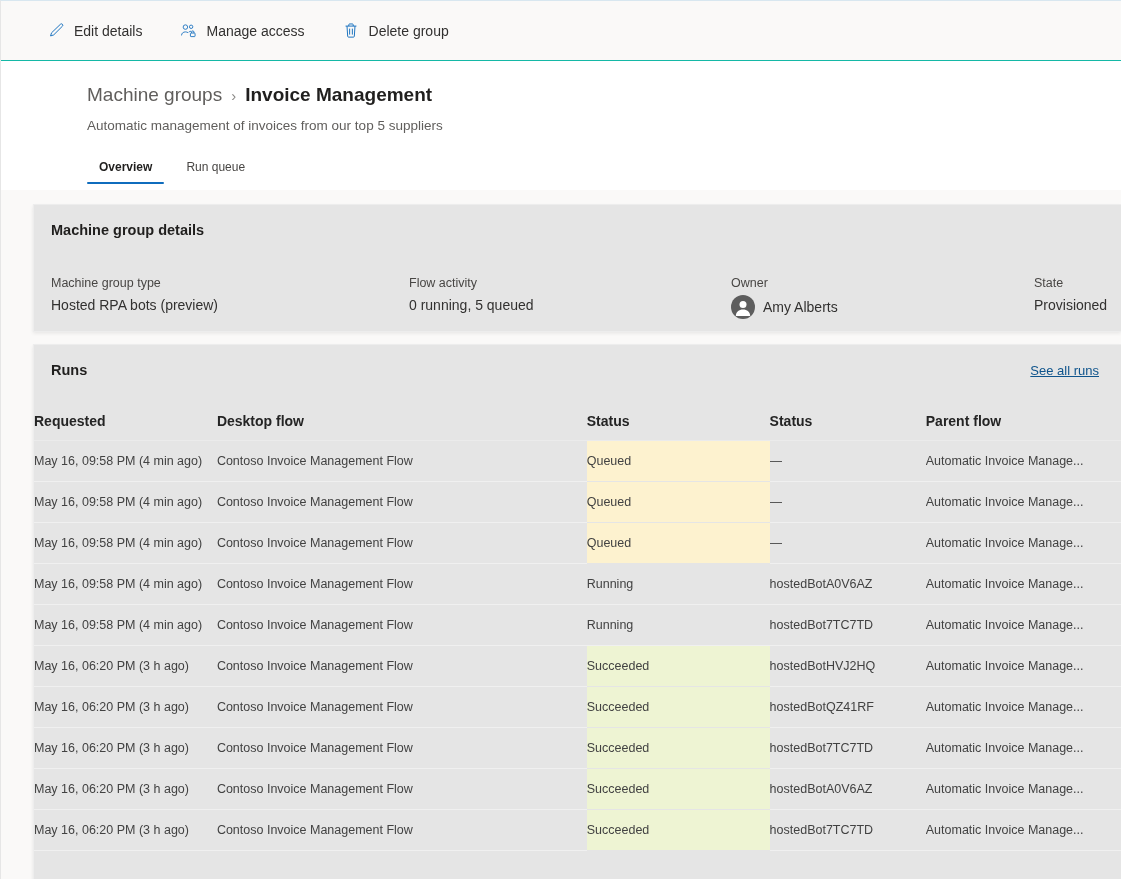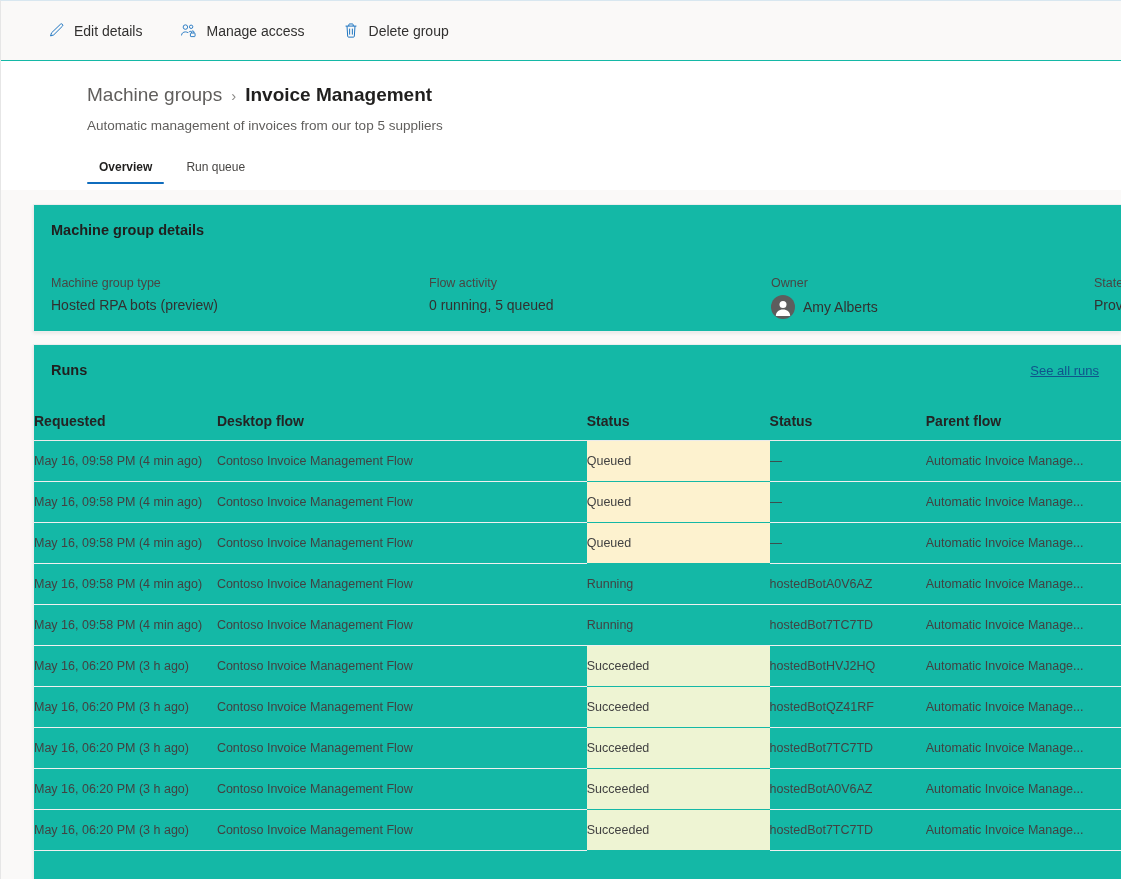--- a/index.html
+++ b/index.html
@@ -122,41 +122,40 @@
   
   .content {
     position: relative;
     margin-top: 6px;
     background: #faf9f8;
     padding: 14px 0 0 32px;
     height: 700px;
   }
 
   .card {
-    background: #14b8a6;
+    background: #e5e5e5;
     border: 1px solid #ededed;
     border-right: none;
     box-shadow: 0 0.3px 0.9px rgba(0,0,0,0.08), 0 1.6px 3.6px rgba(0,0,0,0.08);
     margin-bottom: 12px;
     position: relative;
   }
 
   .card-title {
     font-size: 14.5px;
     font-weight: 700;
     color: #201f1e;
     padding: 17px 0 0 17px;
   }
 
   
   .details-card { height: 128px; }
   .details-grid {
     display: flex;
     padding: 37px 10px 0 17px;
-    gap: 20px;
   }
   .detail-col { flex: 0 0 auto; }
   .detail-col.c1 { width: 358px; }
   .detail-col.c2 { width: 322px; }
   .detail-col.c3 { width: 303px; }
   .detail-col.c4 { width: 200px; }
   .detail-label {
     font-size: 12.5px;
     color: #484644;
     line-height: 16px;

